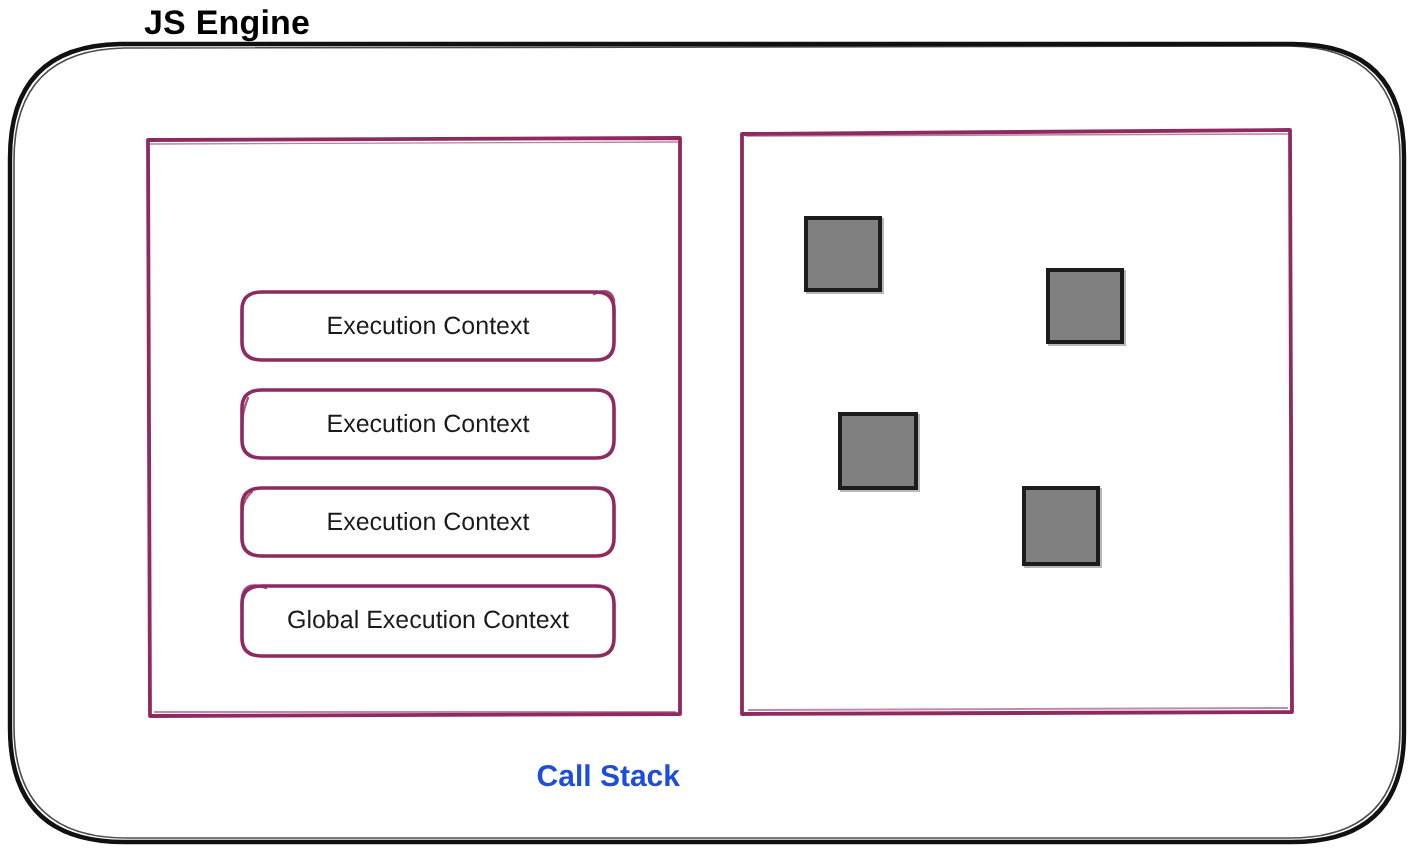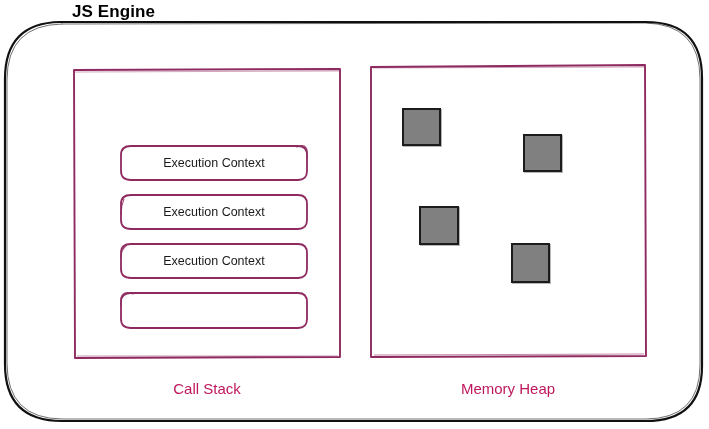--- a/index.html
+++ b/index.html
@@ -68,24 +68,24 @@
     border: 2px solid #1c1c1c;
     box-sizing: border-box;
     box-shadow: 1px 1px 0 rgba(170,170,170,0.85);
     z-index: 3;
   }
 
   
   .caption {
     position: absolute;
     font-size: 15px;
-    font-weight: normal;
-    color: #be185d;
+    font-weight: bold;
+    color: #1d4ed8;
     white-space: nowrap;
-    text-align: center;
+    text-align: right;
   }
   #caption-call-stack {
     left: 74px;
     top: 380px;
     width: 266px;
   }
   #caption-memory-heap {
     left: 370px;
     top: 380px;
     width: 276px;
@@ -135,22 +135,24 @@
 
   <div class="ec-box" style="top:146px;">
     <span class="ec-label">Execution Context</span>
   </div>
   <div class="ec-box" style="top:195px;">
     <span class="ec-label">Execution Context</span>
   </div>
   <div class="ec-box" style="top:244px;">
     <span class="ec-label">Execution Context</span>
   </div>
+  <div class="ec-box" style="top:293px;">
+    <span class="ec-label">Global Execution Context</span>
+  </div>
 
   <div class="heap-block" style="left:402px; top:108px; width:39px; height:38px;"></div>
   <div class="heap-block" style="left:523px; top:134px; width:39px; height:38px;"></div>
   <div class="heap-block" style="left:419px; top:206px; width:40px; height:39px;"></div>
   <div class="heap-block" style="left:511px; top:243px; width:39px; height:40px;"></div>
 
   <div class="caption" id="caption-call-stack">Call Stack</div>
-  <div class="caption" id="caption-memory-heap">Memory Heap</div>
 
 </div>
 
 </body></html>

